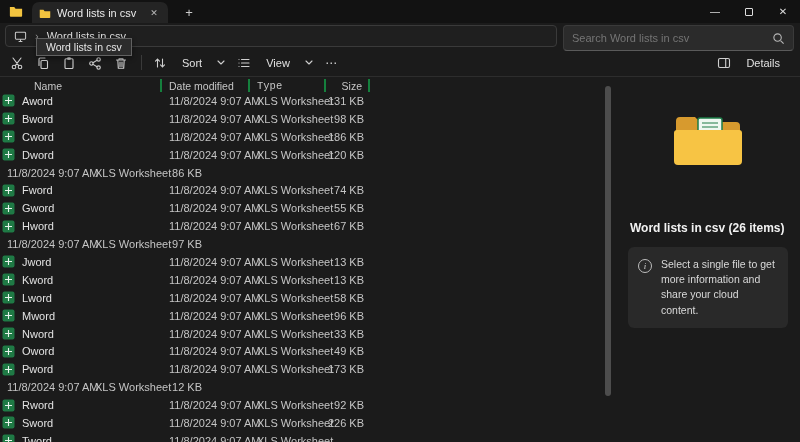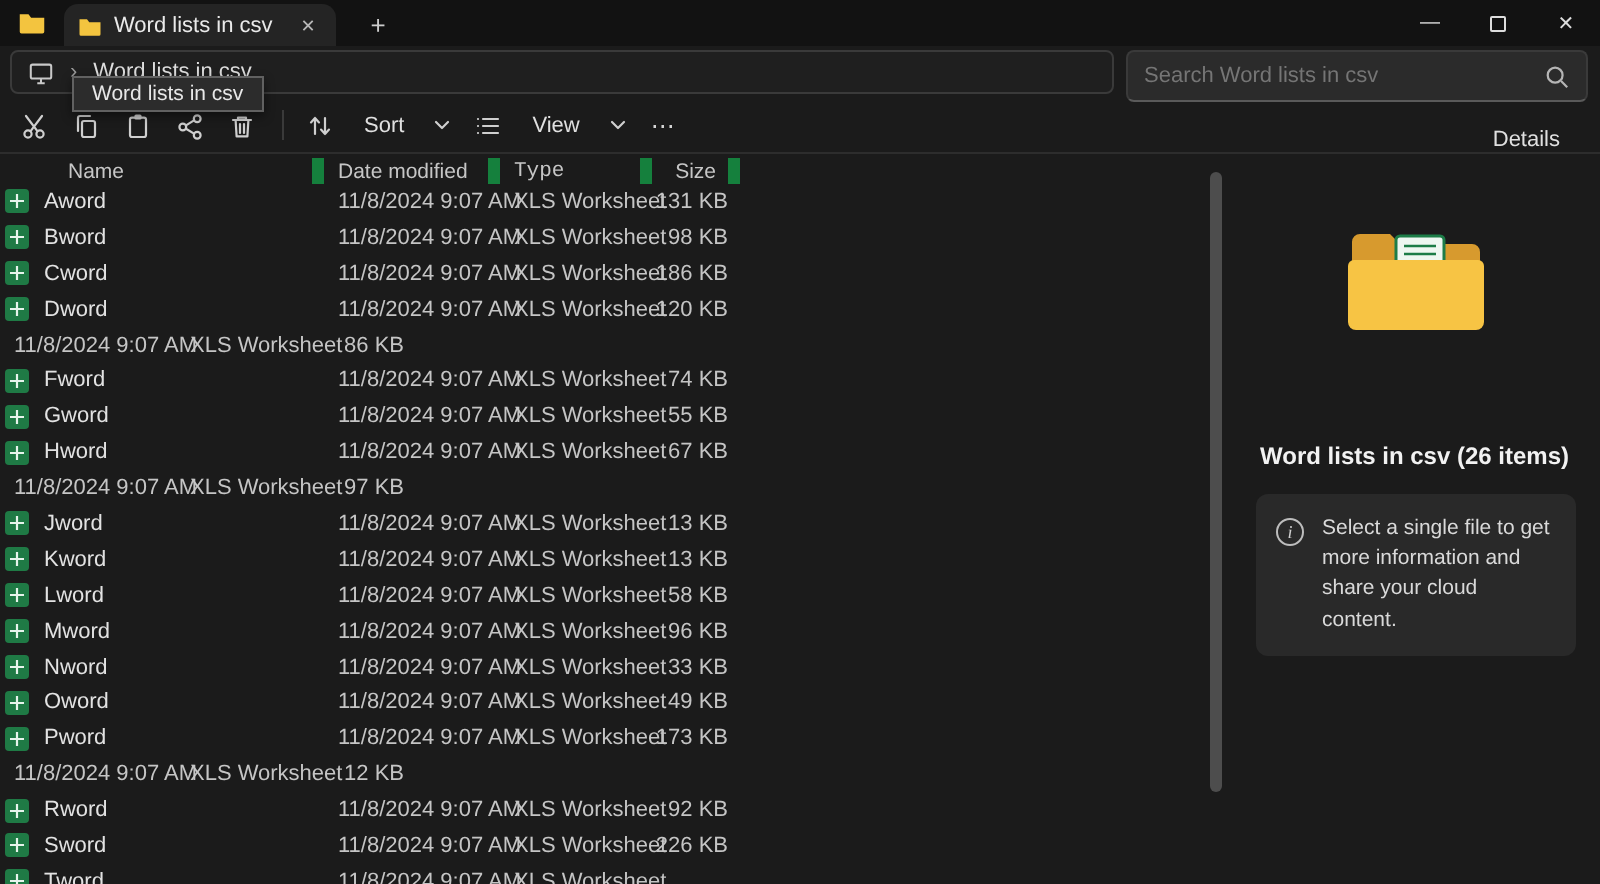--- a/index.html
+++ b/index.html
@@ -61,28 +61,28 @@
     border-bottom:1px solid #2d2d2d;
   }
   .tbtn {
     height:24px; min-width:24px; display:flex; align-items:center; justify-content:center;
     gap:15px; padding:0 5px; margin-right:2px; border-radius:4px; color:#d6d6d6;
   }
   .tbtn svg { stroke:#cfcfcf; fill:none; stroke-width:1.1; stroke-linecap:round; stroke-linejoin:round; }
   .tlabel { font-size:11px; color:#e0e0e0; }
   .tsep { width:1px; height:15px; background:#3a3a3a; margin:0 6px; }
   .more-glyph { font-size:12px; letter-spacing:1px; color:#d6d6d6; }
-  .details-btn { margin-left:auto; margin-right:10px;flex-direction:column; }
+  .details-btn { margin-left:auto; margin-right:10px; }
 
   
   .colheader {
     position:absolute; top:78px; left:0; width:604px; height:15px;
     display:flex; align-items:center; font-size:10.5px; color:#c6c6c6;
   }
-  .ch { height:13px; display:flex; align-items:center; border-right:6px solid #15803d; }
+  .ch { height:13px; display:flex; align-items:center; border-right:2px solid #15803d; }
   .ch-name { width:162px; padding-left:34px; }
   .ch-date { width:88px; padding-left:7px; }
   .ch-type { width:76px; padding-left:7px;font-family:Liberation Mono, monospace; }
   .ch-size { width:44px; justify-content:flex-end; padding-right:6px; }
 
   
   .list { position:absolute; top:92px; left:0; width:604px; height:350px; overflow:hidden; }
   .row { height:17.9px; display:flex; align-items:center; }
   .cell-name { width:162px; display:flex; align-items:center; gap:7px; padding-left:2px; color:#e2e2e2; white-space:nowrap; }
   .cell-date { width:88px; padding-left:7px; color:#c5c5c5; white-space:nowrap; }

